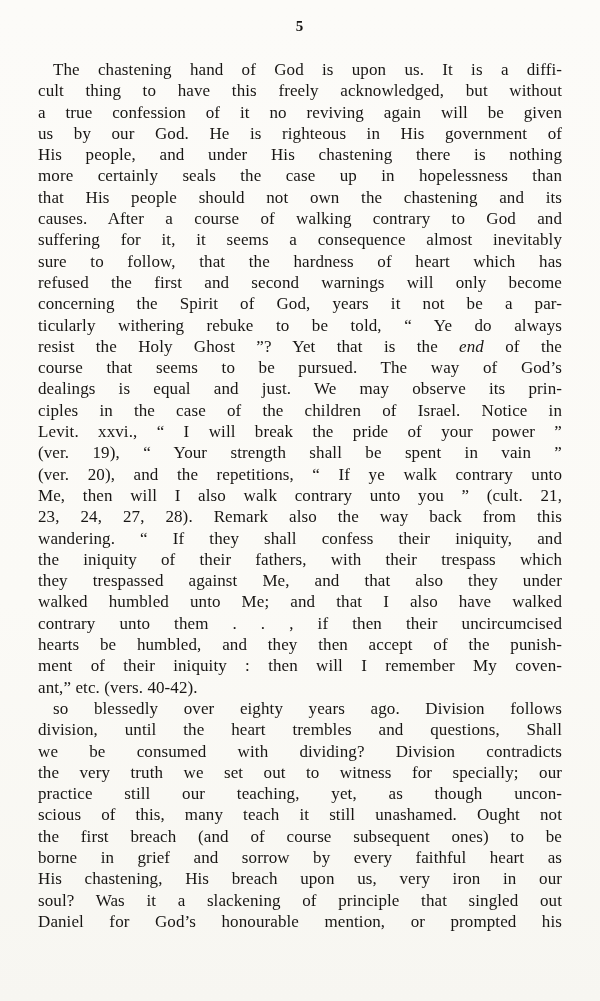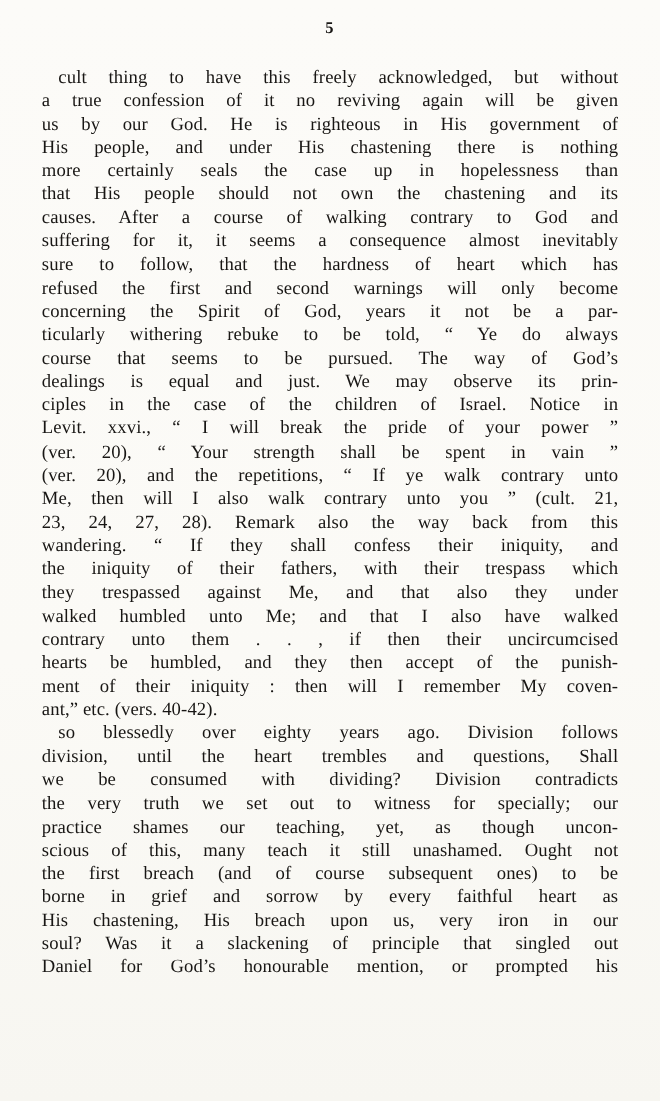--- a/index.html
+++ b/index.html
@@ -47,56 +47,58 @@
   em { font-style: italic; }
 </style>
 </head>
 <body>
 
 <div class="page">
   <div class="page-number">5</div>
 
   <div class="text-block">
     <div class="para para-end">
+        <div class="line">The chastening hand of God is upon us.  It is a diffi-</div>
         <div class="line">cult thing to have this freely acknowledged, but without</div>
         <div class="line">a true confession of it no reviving again will be given</div>
         <div class="line">us by our God.  He is righteous in His government of</div>
         <div class="line">His people, and under His chastening there is nothing</div>
         <div class="line">more certainly seals the case up in hopelessness than</div>
         <div class="line">that His people should not own the chastening and its</div>
         <div class="line">causes.  After a course of walking contrary to God and</div>
         <div class="line">suffering for it, it seems a consequence almost inevitably</div>
         <div class="line">sure to follow, that the hardness of heart which has</div>
         <div class="line">refused the first and second warnings will only become</div>
         <div class="line">concerning the Spirit of God, years it not be a par-</div>
         <div class="line">ticularly withering rebuke to be told, “ Ye do always</div>
+        <div class="line">resist the Holy Ghost ”?  Yet that is the <em>end</em> of the</div>
         <div class="line">course that seems to be pursued.  The way of God’s</div>
         <div class="line">dealings is equal and just.  We may observe its prin-</div>
         <div class="line">ciples in the case of the children of Israel.  Notice in</div>
         <div class="line">Levit. xxvi., “ I will break the pride of your power ”</div>
-        <div class="line">(ver. 20), “ Your strength shall be spent in vain ”</div>
+        <div class="line">(ver. 19), “ Your strength shall be spent in vain ”</div>
         <div class="line">(ver. 20), and the repetitions, “ If ye walk contrary unto</div>
         <div class="line">Me, then will I also walk contrary unto you ” (cult. 21,</div>
         <div class="line">23, 24, 27, 28).  Remark also the way back from this</div>
         <div class="line">wandering.  “ If they shall confess their iniquity, and</div>
         <div class="line">the iniquity of their fathers, with their trespass which</div>
         <div class="line">they trespassed against Me, and that also they under</div>
         <div class="line">walked humbled unto Me; and that I also have walked</div>
         <div class="line">contrary unto them . . , if then their uncircumcised</div>
         <div class="line">hearts be humbled, and they then accept of the punish-</div>
         <div class="line">ment of their iniquity : then will I remember My coven-</div>
         <div class="line">ant,” etc. (vers. 40-42).</div>
       </div>
 
     <div class="para">
         <div class="line">so blessedly over eighty years ago.  Division follows</div>
         <div class="line">division, until the heart trembles and questions, Shall</div>
         <div class="line">we be consumed with dividing?  Division contradicts</div>
         <div class="line">the very truth we set out to witness for specially; our</div>
-        <div class="line">practice shames our teaching, yet, as though uncon-</div>
+        <div class="line">practice still our teaching, yet, as though uncon-</div>
         <div class="line">scious of this, many teach it still unashamed.  Ought not</div>
         <div class="line">the first breach (and of course subsequent ones) to be</div>
         <div class="line">borne in grief and sorrow by every faithful heart as</div>
         <div class="line">His chastening, His breach upon us, very iron in our</div>
         <div class="line">soul?  Was it a slackening of principle that singled out</div>
         <div class="line">Daniel for God’s honourable mention, or prompted his</div>
       </div>
   </div>
 </div>
 

